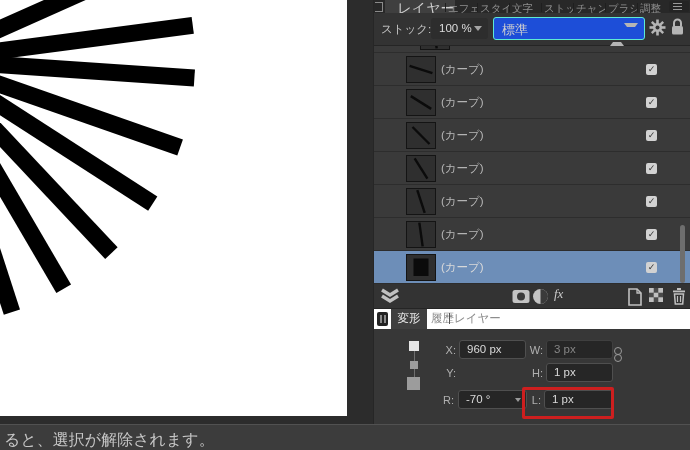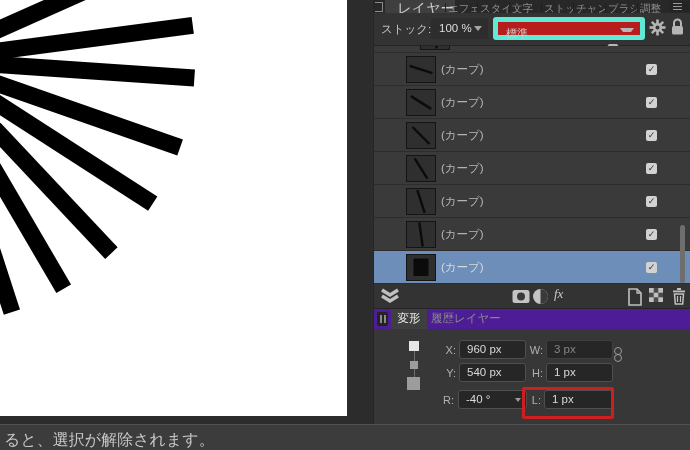--- a/index.html
+++ b/index.html
@@ -24,22 +24,22 @@
   #grid-part{position:absolute;left:1px;top:2px;width:7px;height:8px;border:1px solid #8a8a8a;border-left:none;}
   #panelmenu{position:absolute;right:2px;top:1px;width:20px;height:11px;background:#242424;border-radius:2px;}
   #panelmenu .l{position:absolute;left:4px;width:9px;height:1px;background:#999;}
 
   
   #oprow{left:0;top:13px;width:317px;height:33px;background:#333333;border-bottom:1px solid #252525;box-sizing:border-box;}
   #oplabel{left:7px;top:9px;font-size:11.5px;color:#c4c4c4;}
   #pctbox{left:57px;top:5px;width:57px;height:21px;background:#2d2d2d;border-radius:3px;color:#dcdcdc;font-size:11.5px;line-height:21px;}
   #pctbox span{padding-left:8px;}
   #pctcaret{position:absolute;right:6px;top:8px;width:0;height:0;border-left:4px solid transparent;border-right:4px solid transparent;border-top:5px solid #a5a5a5;}
-  #blendbox{left:119px;top:4px;width:152px;height:23px;background:#b91c1c;border:5px solid #5eead4;border-radius:3px;
-    color:#cfcfcf;font-size:11px;line-height:23px;box-sizing:border-box;}
+  #blendbox{left:119px;top:4px;width:152px;height:23px;background:#1d4ed8;border:1px solid #5eead4;border-radius:3px;
+    color:#cfcfcf;font-size:13px;line-height:23px;box-sizing:border-box;}
   #blendbox span{padding-left:8px;}
   .stepper{position:absolute;right:6px;top:5px;}
   .stepper .up{width:0;height:0;border-left:3.5px solid transparent;border-right:3.5px solid transparent;border-bottom:4px solid #b5b5b5;margin-bottom:2px;}
   .stepper .dn{width:0;height:0;border-left:3.5px solid transparent;border-right:3.5px solid transparent;border-top:4px solid #b5b5b5;}
 
   
   #layerlist{left:0;top:46px;width:317px;}
   .lrow{position:relative;width:317px;height:33px;background:#3a3a3a;border-bottom:1px solid #2d2d2d;box-sizing:border-box;padding-left:14px;}
   .lrow.sel{background:#6d8eb8;}
   .sliver{height:7px;overflow:hidden;}
@@ -50,21 +50,21 @@
   .cb{position:absolute;left:272px;top:11px;width:11px;height:11px;background:#d2d2d2;border-radius:2px;
       font-size:9px;line-height:11px;text-align:center;color:#333;}
   #scrollthumb{left:306px;top:225px;width:5px;height:58px;background:#6e6e6e;border-radius:3px;}
 
   
   #footer{left:0;top:284px;width:317px;height:25px;background:#333333;border-bottom:1px solid #252525;box-sizing:border-box;}
   .fic{position:absolute;top:4px;}
   #fx-label{font-style:italic;font-family:"Liberation Serif",serif;color:#c9c9c9;font-size:13px;top:2px;}
 
   
-  #btabs{left:0;top:309px;width:317px;height:20px;background:#4c1d95;}
+  #btabs{left:0;top:309px;width:317px;height:20px;background:#ffffff;}
   #handle{position:absolute;left:3px;top:3px;width:11px;height:14px;background:#232323;border-radius:2px;}
   #handle i{position:absolute;top:3px;width:2px;height:8px;background:#8a8a8a;}
   #btab-active{position:absolute;left:17px;top:0;width:36px;height:20px;background:#3f3f3f;color:#ececec;
      font-size:11.5px;text-align:center;line-height:19px;}
   .btab{position:absolute;top:0;height:20px;color:#8a8a8a;font-size:11.5px;line-height:19px;}
   #btab-div{position:absolute;left:75px;top:4px;width:1px;height:11px;background:#555;}
 
   
   .tlabel{position:absolute;width:20px;text-align:right;font-size:11px;color:#b0b0b0;}
   .tfield{position:absolute;height:17px;background:#262626;border:1px solid #4f4f4f;border-radius:3px;
@@ -266,27 +266,26 @@
   <div class="asq" id="asq1"></div>
   <div class="asq" id="asq2"></div>
   <div class="asq" id="asq3"></div>
 
   <div class="tlabel" style="left:62px;top:344px">X:</div>
   <div class="tfield" style="left:85px;top:340px;width:58px">960 px</div>
   <div class="tlabel" style="left:149px;top:344px">W:</div>
   <div class="tfield dis" style="left:172px;top:340px;width:58px">3 px</div>
 
   <div class="tlabel" style="left:62px;top:367px">Y:</div>
-  <div class="tfield" style="left:85px;top:363px;width:58px">540 px</div>
   <div class="tlabel" style="left:149px;top:367px">H:</div>
   <div class="tfield" style="left:172px;top:363px;width:58px">1 px</div>
 
   <div class="tlabel" style="left:60px;top:394px">R:</div>
   <div class="tfield" style="left:84px;top:390px;width:60px">
-    <span>-40 °</span>
+    <span>-70 °</span>
     <i id="rcaret"></i>
   </div>
   <div class="tlabel" style="left:147px;top:394px">L:</div>
   <div class="tfield" style="left:170px;top:390px;width:60px">1 px</div>
 
   <div class="abs" id="linkicon">
     <b style="top:0"></b>
       <b style="top:7px"></b>
   </div>
 

